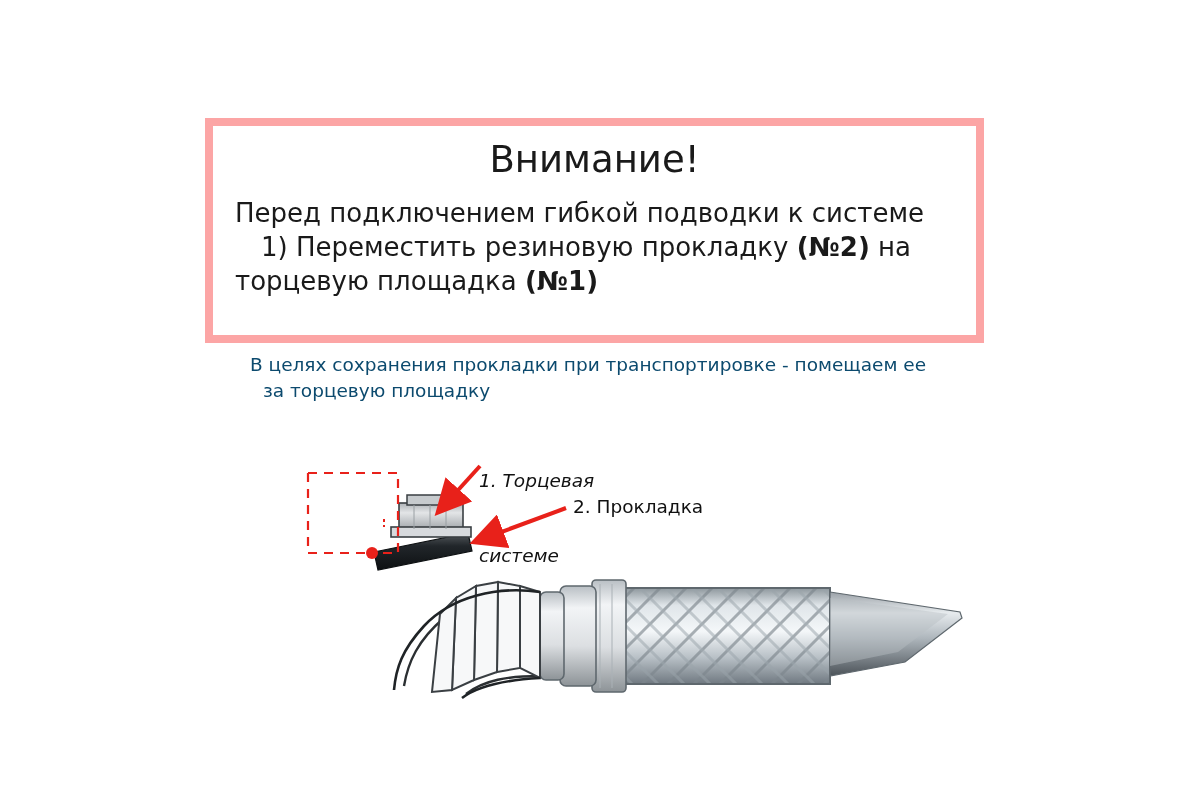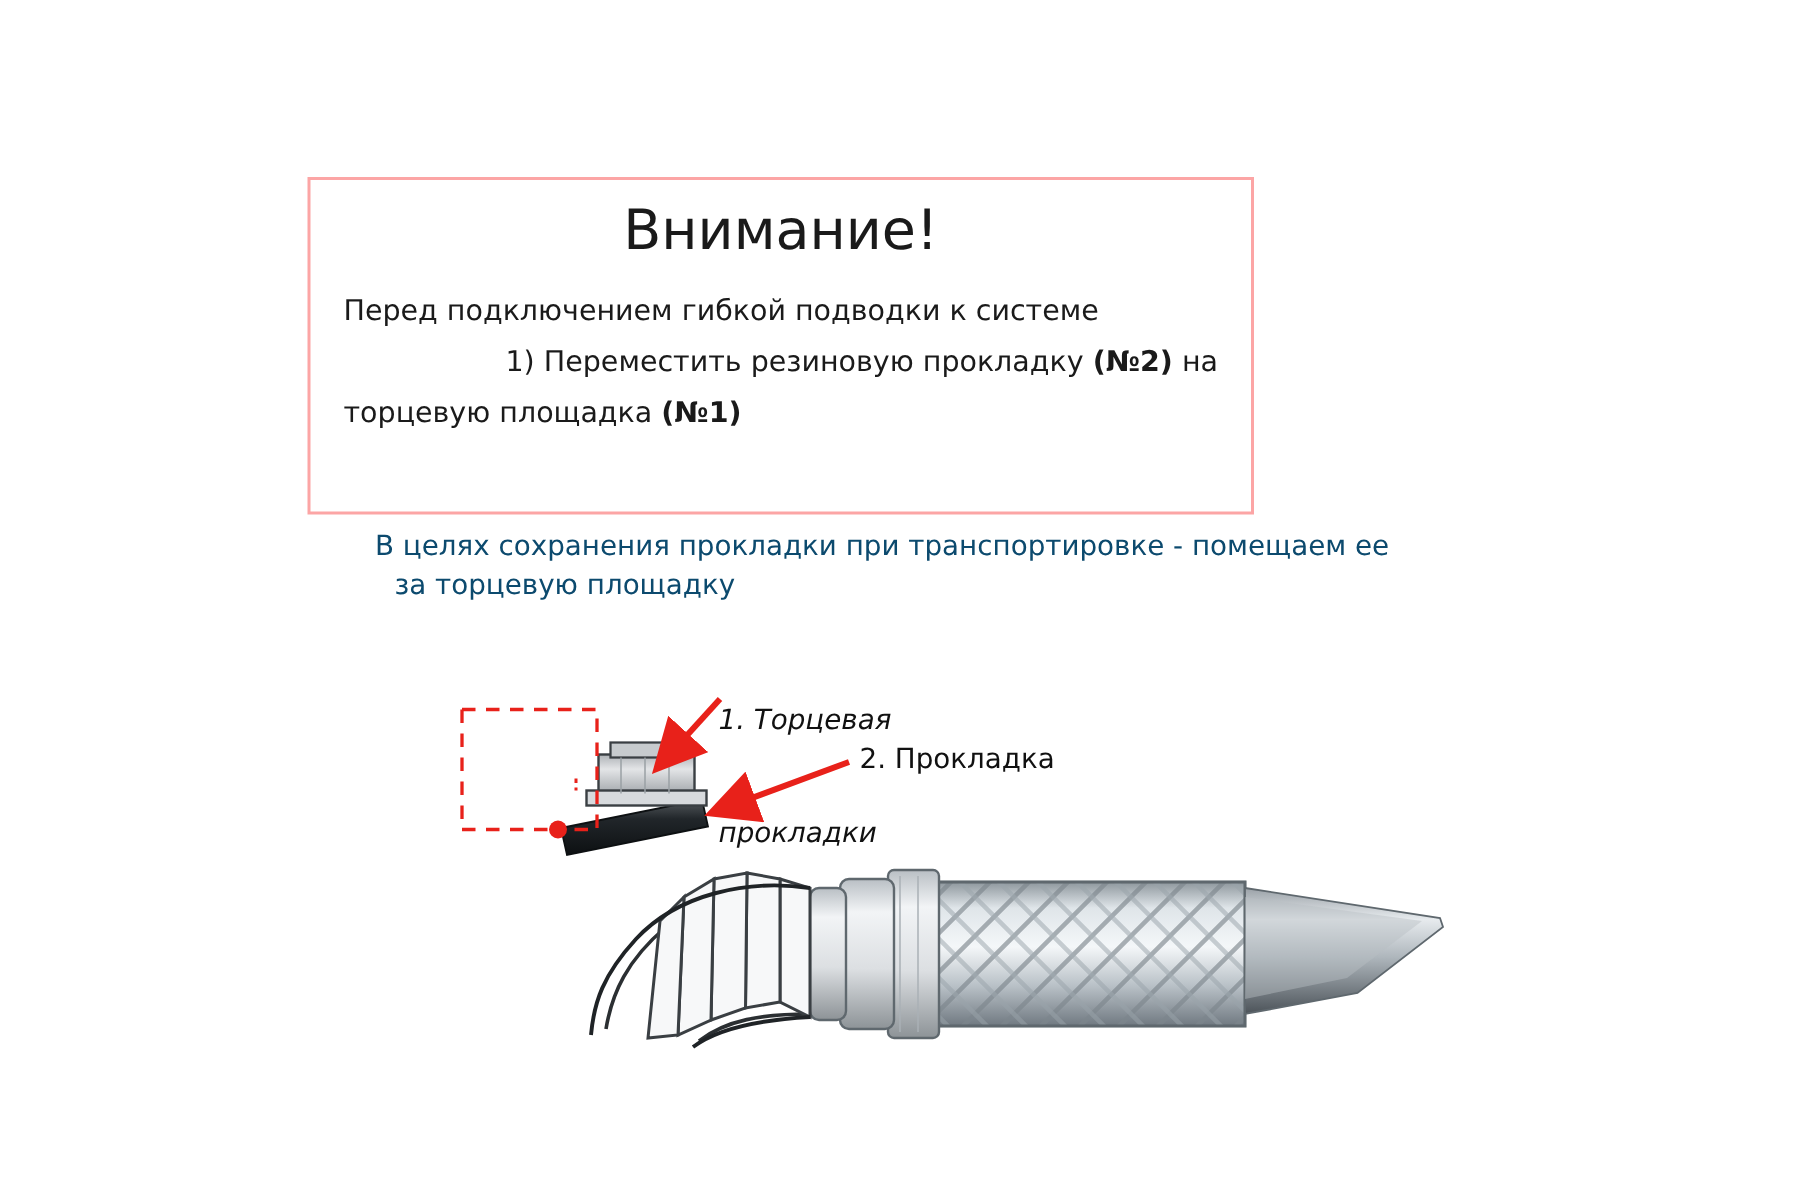--- a/index.html
+++ b/index.html
@@ -19,46 +19,45 @@
     position: absolute;
     inset: 0;
     background: #ffffff;
   }
 
   
   .warning-box {
     position: absolute;
     left: 205px;
     top: 118px;
-    width: 631px;
+    width: 779px;
     height: 225px;
-    border: 2px solid #fca5a5;
+    border: 8px solid #fca5a5;
     box-sizing: border-box;
     background: #ffffff;
   }
   .warning-title {
     text-align: center;
     font-size: 37px;
     line-height: 44px;
     padding-top: 12px;
     font-weight: 400;
     letter-spacing: 0px;
   }
   .warning-body {
-    font-size: 19px;
+    font-size: 26px;
     line-height: 34px;
     padding: 14px 22px 0 22px;
     font-weight: 400;
   }
   .warning-body p {
     margin: 0;
   }
   .indent {
     text-indent: 26px;
-    text-align: right;
   }
   .bold { font-weight: 700; }
 
   
   .subnote {
     position: absolute;
     left: 250px;
     top: 352px;
     width: 700px;
     font-size: 18.5px;
@@ -103,21 +102,21 @@
     </div>
   </div>
 
   <div class="subnote">
     <p>В целях сохранения прокладки при транспортировке - помещаем ее</p>
     <p class="l2">за торцевую площадку</p>
   </div>
 
   <div class="callout" id="callout-1">
     <div>1. Торцевая</div>
-    <div>прокладки</div>
+    <div>системе</div>
   </div>
   <div class="callout" id="callout-2">2. Прокладка</div>
 
   <svg class="figure" viewBox="0 0 1200 800">
     <defs>
       <linearGradient id="gradBraid" x1="0" y1="0" x2="0" y2="1">
         <stop offset="0%" stop-color="#8e979d"></stop>
         <stop offset="18%" stop-color="#dfe5e9"></stop>
         <stop offset="45%" stop-color="#f4f7f9"></stop>
         <stop offset="72%" stop-color="#b9c1c7"></stop>

